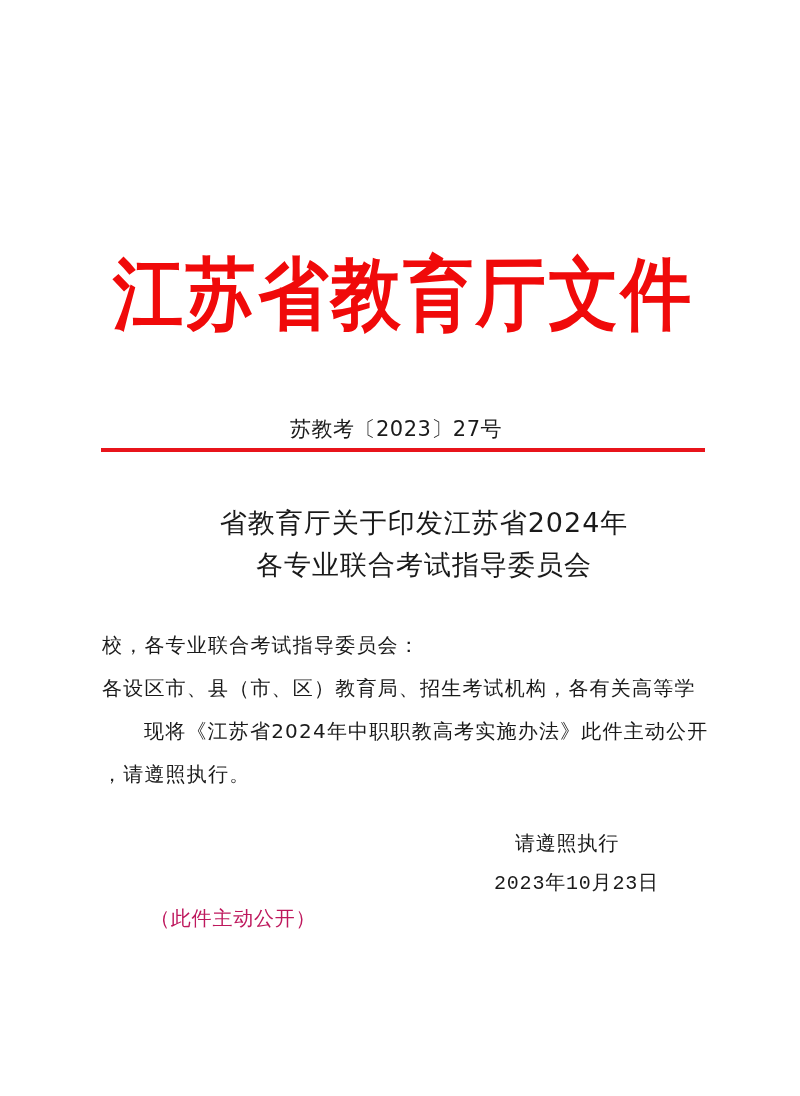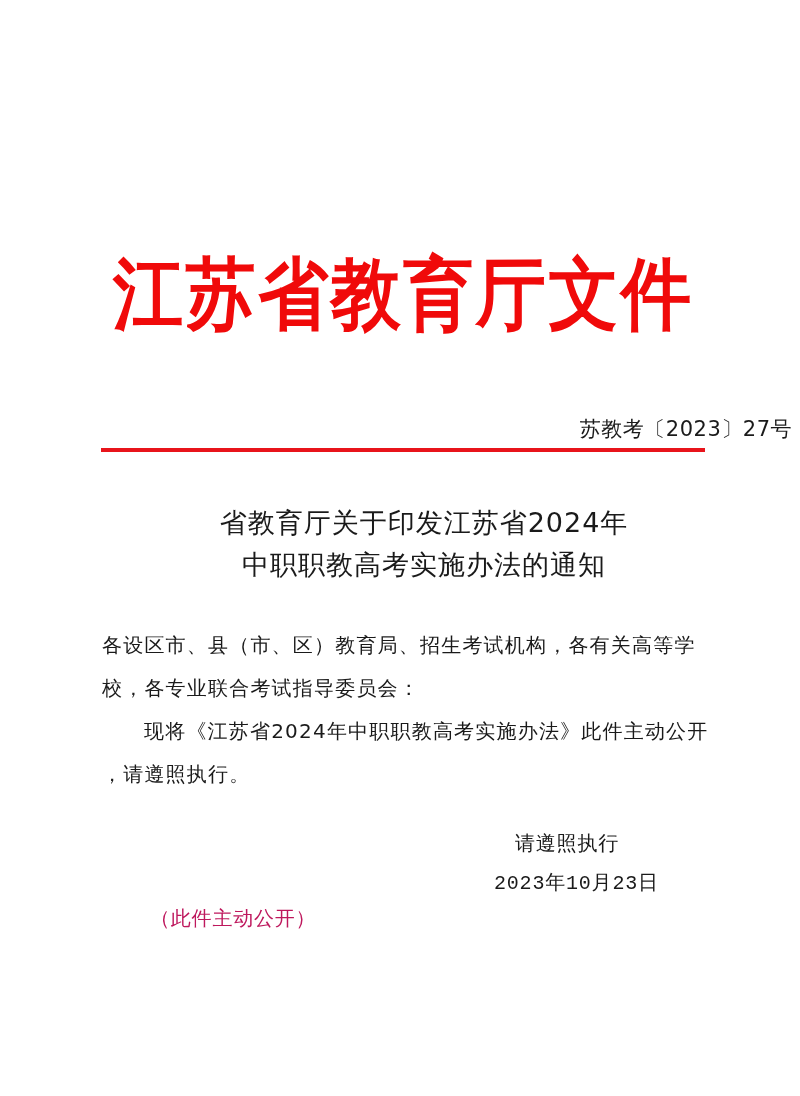--- a/index.html
+++ b/index.html
@@ -42,21 +42,21 @@
     display: inline-block;
     width: 72px;
     text-align: center;
     transform: scaleY(1.12);
   }
   .doc-number {
     position: absolute;
     left: 0;
     width: 792px;
     top: 414px;
-    text-align: right;
+    text-align: center;
     font-size: 21px;
     line-height: 30px;
     color: #1a1a1a;
     letter-spacing: 0.5px;
   }
   .red-rule {
     position: absolute;
     left: 101px;
     top: 448px;
     width: 604px;
@@ -139,26 +139,26 @@
     <span>文</span>
     <span>件</span>
   </div>
 
   <div class="doc-number">苏教考〔2023〕27号</div>
 
   <div class="red-rule"></div>
 
   <div class="title">
     <div>省教育厅关于印发江苏省2024年</div>
-    <div>中职职教高考实施办法的通知</div>
+    <div>各专业联合考试指导委员会</div>
   </div>
 
   <div class="body-text">
+    <div class="line">校，各专业联合考试指导委员会：</div>
     <div class="line">各设区市、县（市、区）教育局、招生考试机构，各有关高等学</div>
-    <div class="line">校，各专业联合考试指导委员会：</div>
     <div class="line indent">现将《江苏省2024年中职职教高考实施办法》此件主动公开</div>
     <div class="line">，请遵照执行。</div>
   </div>
 
   <div class="signature">
     <div class="sig-org">请遵照执行</div>
     <div class="sig-date">2023年10月23日</div>
   </div>
 
   <div class="disclosure">（此件主动公开）</div>

